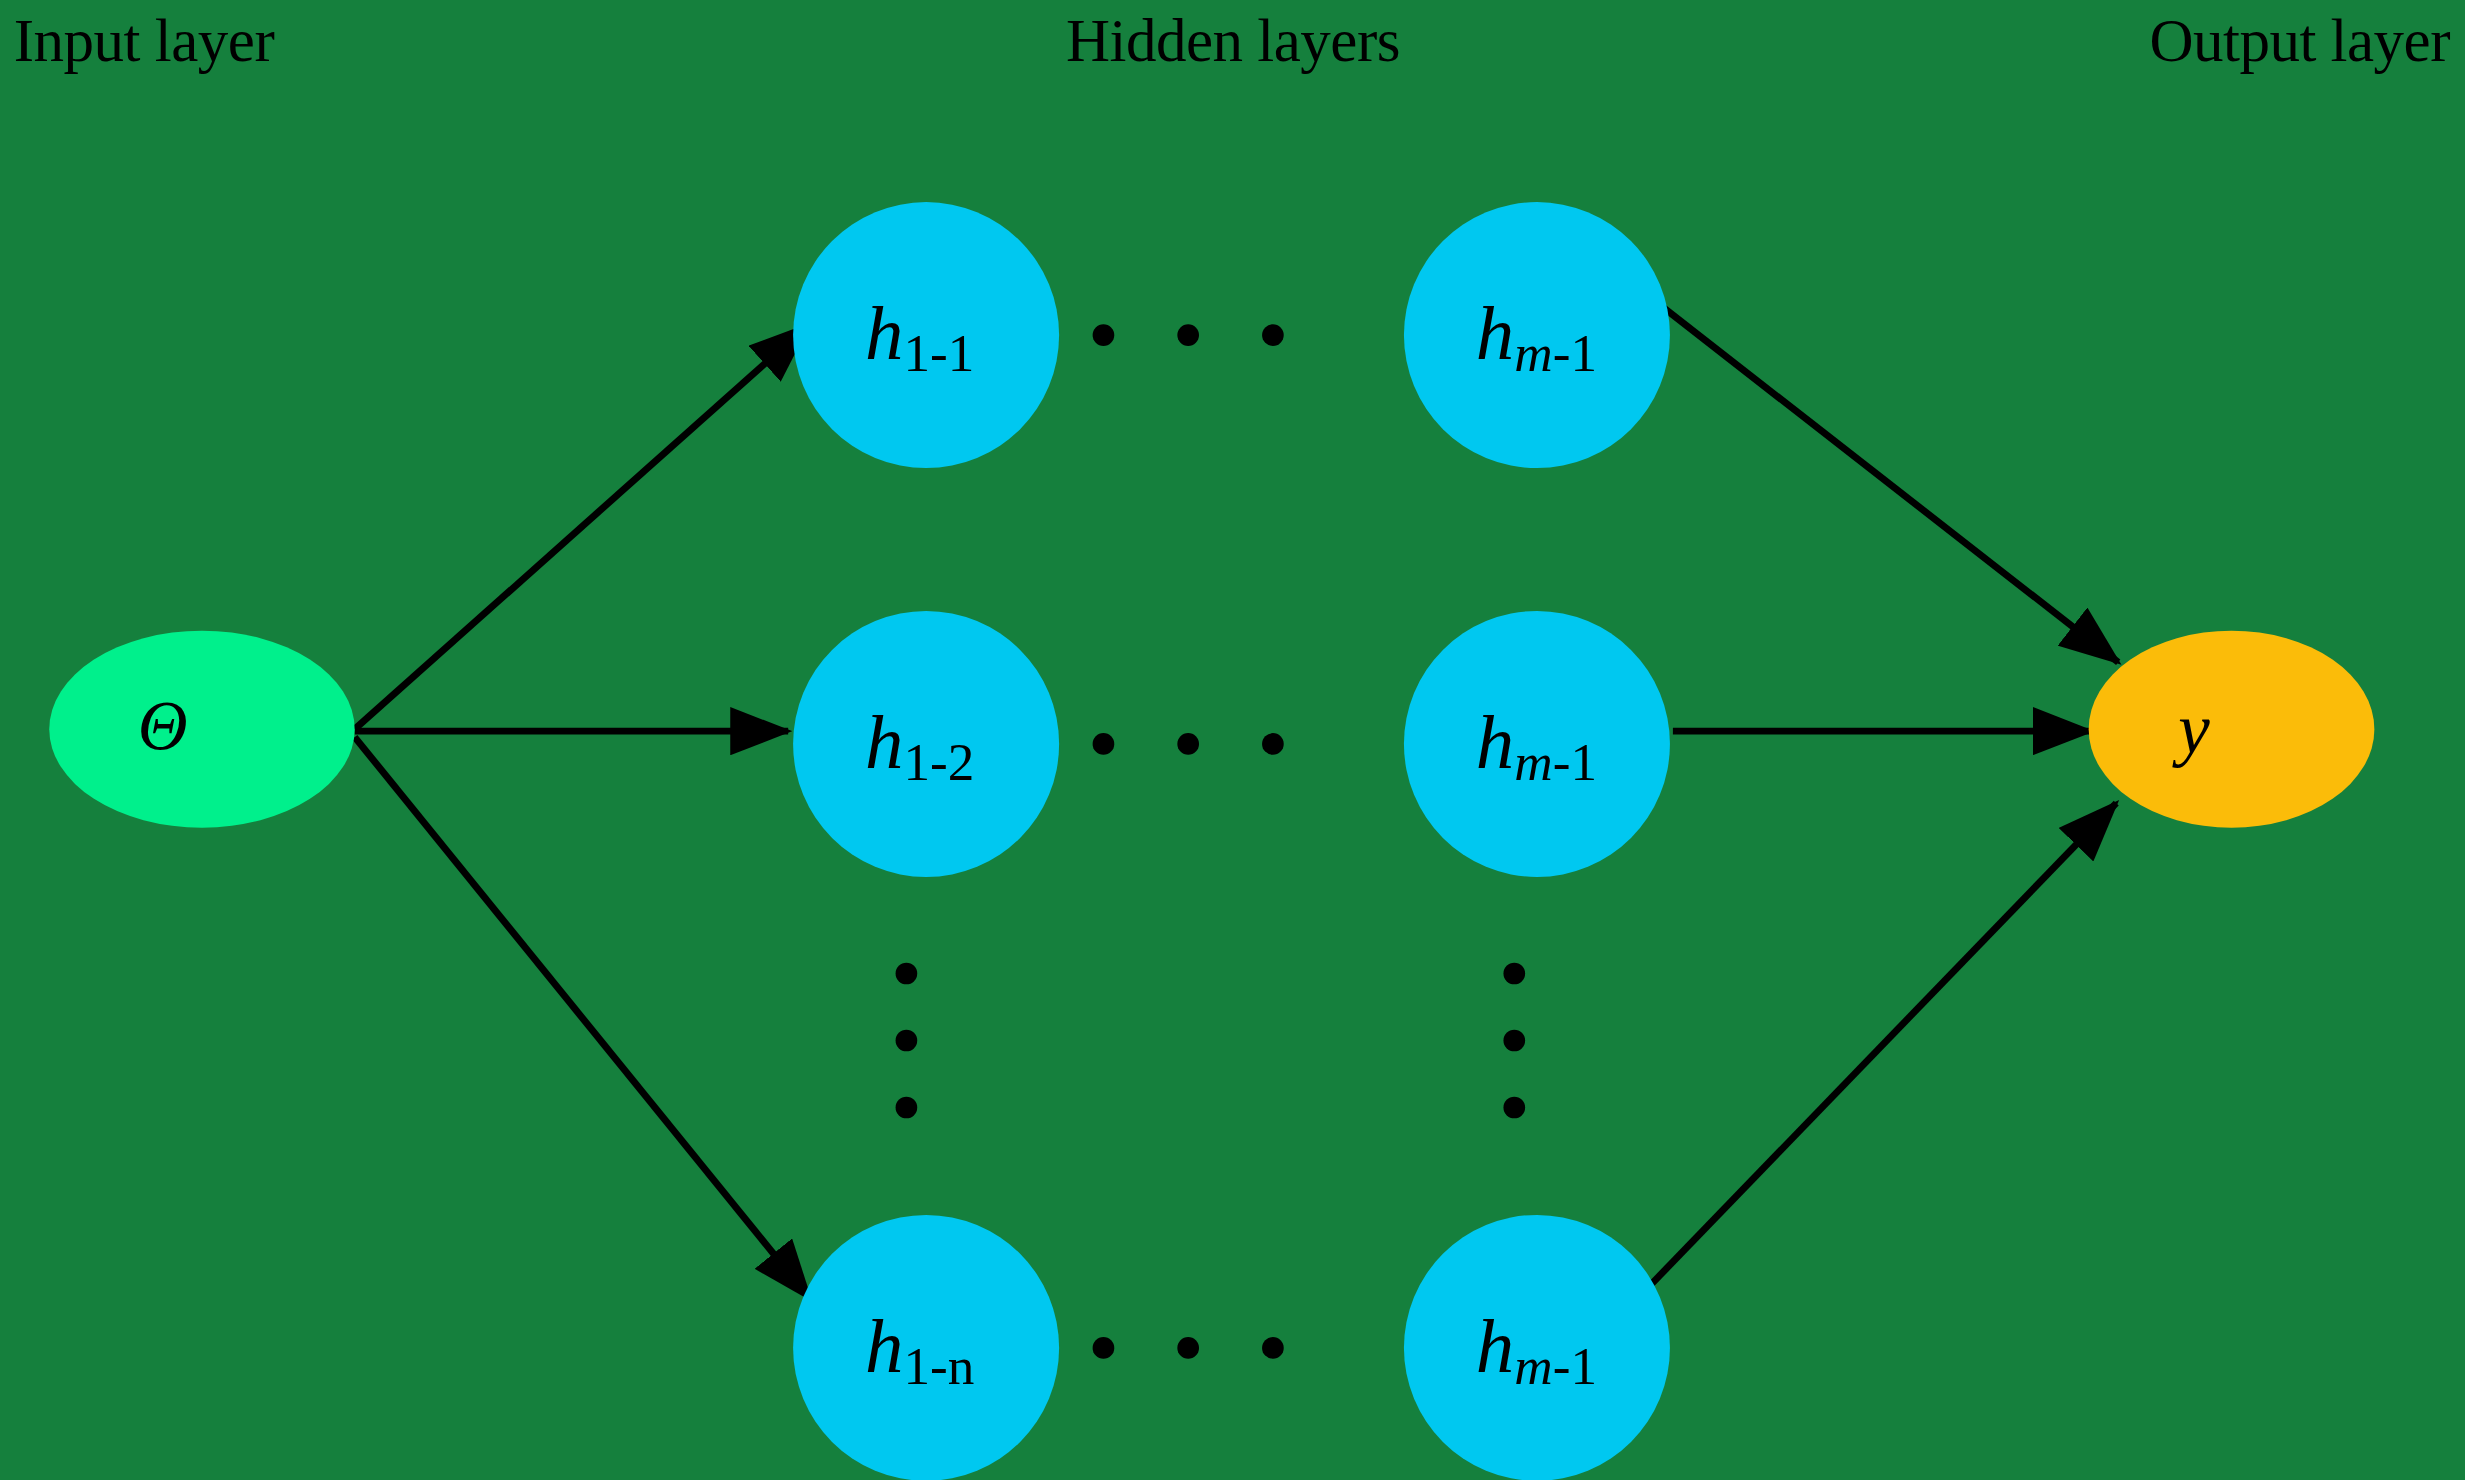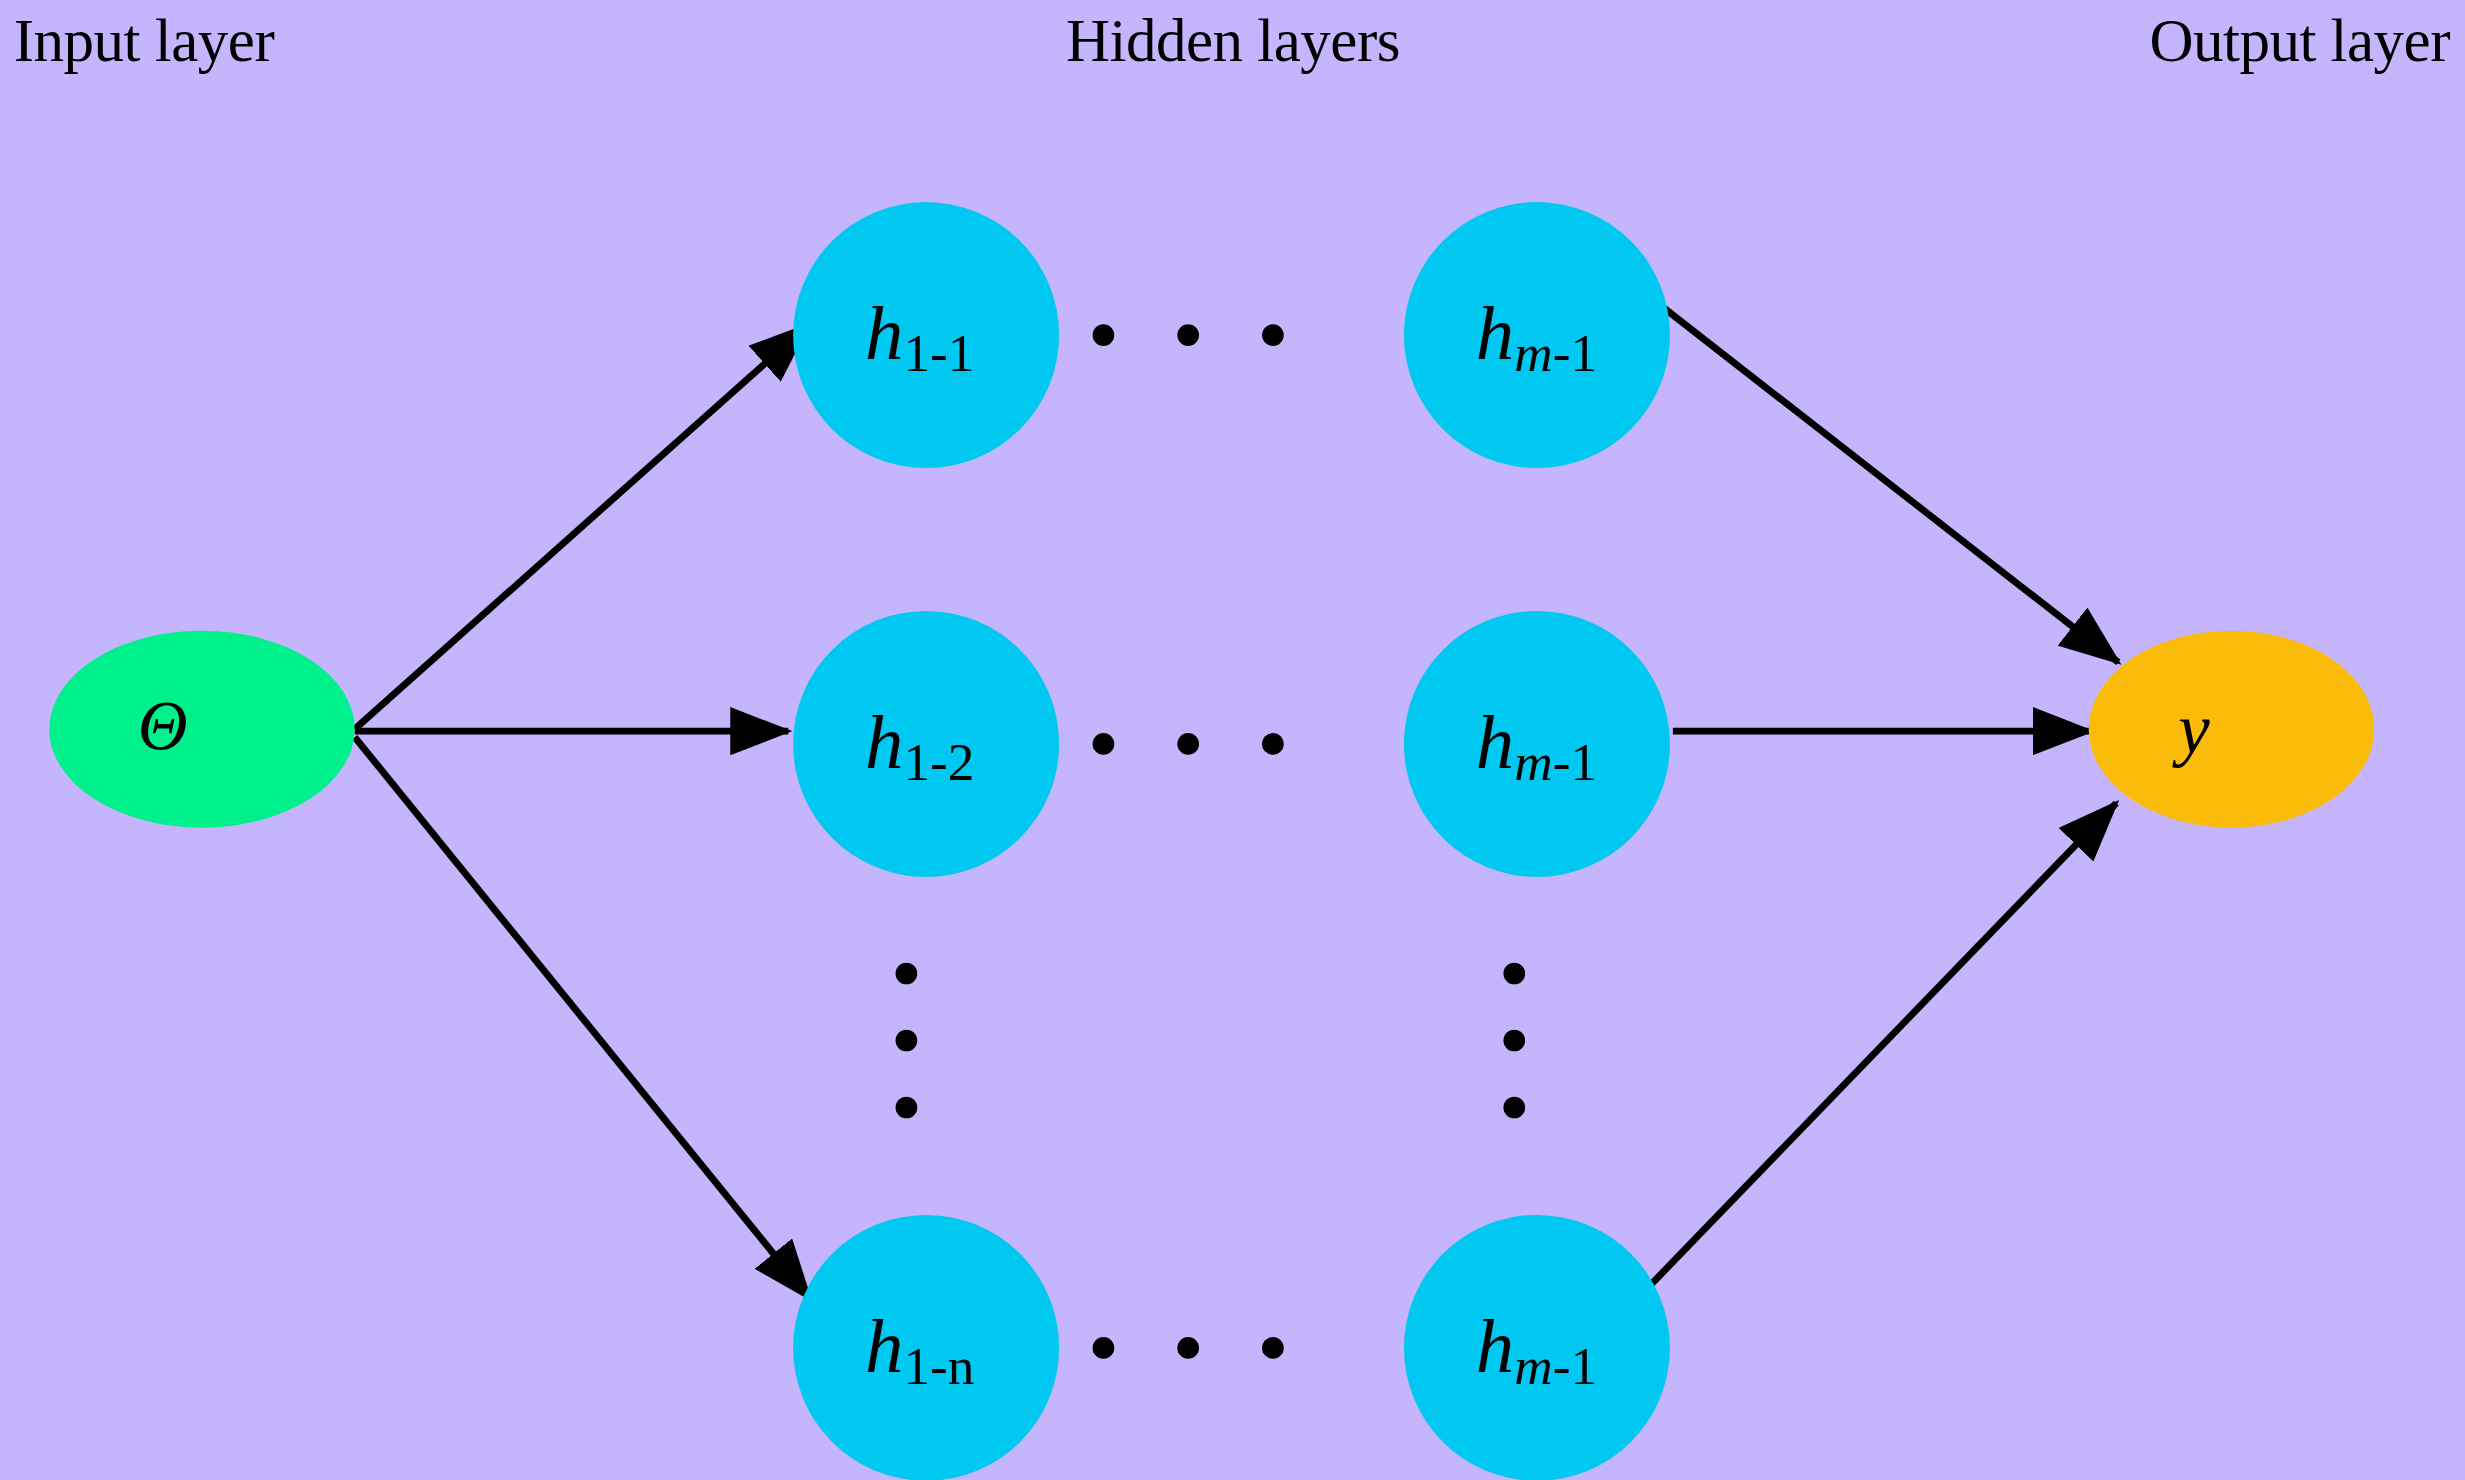--- a/index.html
+++ b/index.html
@@ -7,21 +7,21 @@
     padding: 0;
     background: #ffffff;
   }
   body {
     font-family: "Liberation Serif", "DejaVu Serif", serif;
   }
   #canvas {
     position: relative;
     width: 2466px;
     height: 1481px;
-    background: #c4b5fd;
+    background: #15803d;
     overflow: hidden;
   }
   #diagram-svg {
     position: absolute;
     top: 0;
     left: 0;
     width: 2466px;
     height: 1481px;
   }
   .layer-label {

